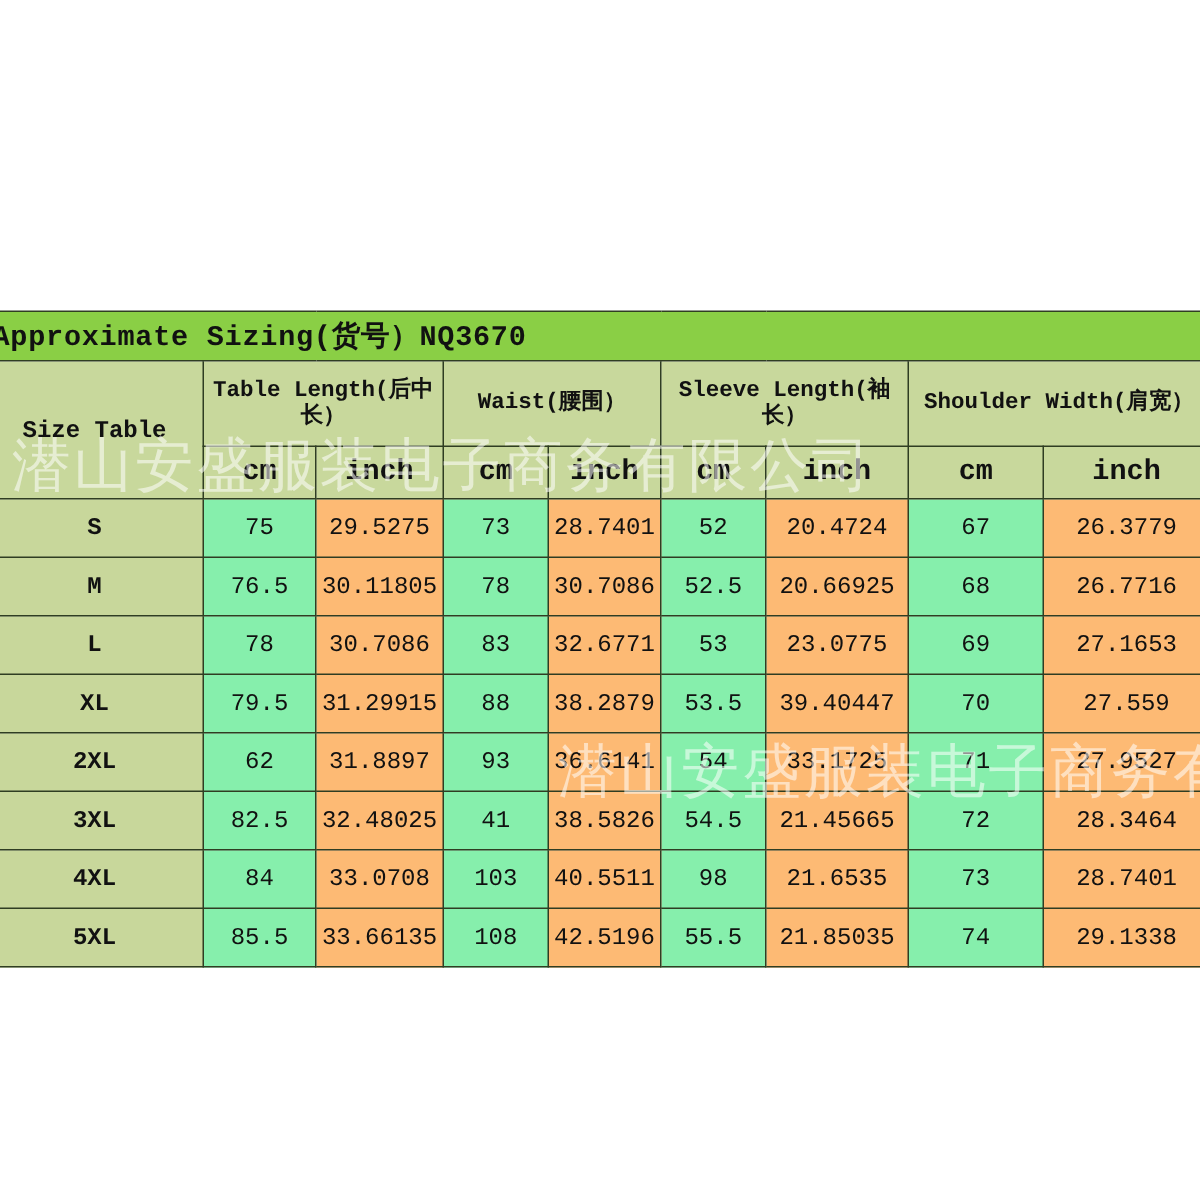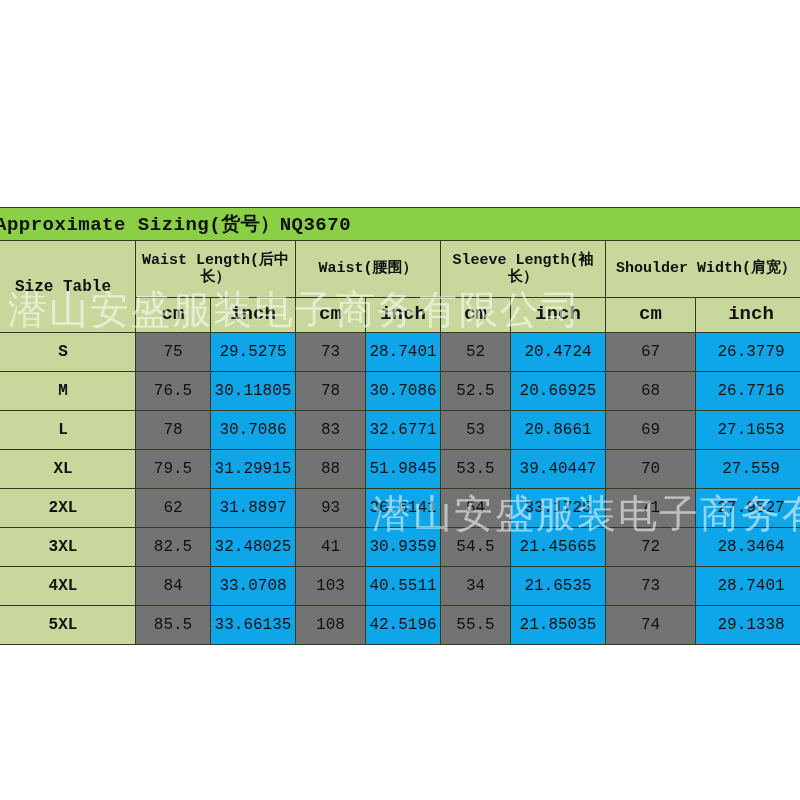--- a/index.html
+++ b/index.html
@@ -63,22 +63,22 @@
   .hdr-unit  { height: 28px; font-size: 19px; }
   .size-table-cell {
     background: #C8D89C;
     font-size: 16px;
     font-weight: bold;
   }
 
   
   .row-body td { height: 38px; font-size: 16px; }
   .c-size  { background: #C8D79B; font-weight: bold; font-size: 17px; }
-  .c-cm    { background: #737373; }
-  .c-inch  { background: #0ea5e9; }
+  .c-cm    { background: #86efac; }
+  .c-inch  { background: #fdba74; }
 
   
   .watermark {
     position: absolute;
     white-space: nowrap;
     font-family: "Liberation Sans", "DejaVu Sans", sans-serif;
     font-size: 39px;
     font-weight: 500;
     color: rgba(255,255,255,0.55);
     letter-spacing: 2px;
@@ -105,21 +105,21 @@
         <col style="width:111px">
     </colgroup>
     <tbody>
 
       <tr>
         <td class="title-cell" colspan="9">Approximate Sizing(货号）NQ3670</td>
       </tr>
 
       <tr>
         <td class="size-table-cell" rowspan="2">Size Table</td>
-        <td class="hdr hdr-group" colspan="2">Waist Length(后中长）</td>
+        <td class="hdr hdr-group" colspan="2">Table Length(后中长）</td>
         <td class="hdr hdr-group" colspan="2">Waist(腰围）</td>
         <td class="hdr hdr-group" colspan="2">Sleeve Length(袖长）</td>
         <td class="hdr hdr-group" colspan="2">Shoulder Width(肩宽）</td>
       </tr>
 
       <tr>
         <td class="hdr hdr-unit">cm</td>
         <td class="hdr hdr-unit">inch</td>
         <td class="hdr hdr-unit">cm</td>
         <td class="hdr hdr-unit">inch</td>
@@ -153,31 +153,31 @@
         <td class="c-inch">26.7716</td>
       </tr>
 
       <tr class="row-body">
         <td class="c-size">L</td>
         <td class="c-cm">78</td>
         <td class="c-inch">30.7086</td>
         <td class="c-cm">83</td>
         <td class="c-inch">32.6771</td>
         <td class="c-cm">53</td>
-        <td class="c-inch">20.8661</td>
+        <td class="c-inch">23.0775</td>
         <td class="c-cm">69</td>
         <td class="c-inch">27.1653</td>
       </tr>
 
       <tr class="row-body">
         <td class="c-size">XL</td>
         <td class="c-cm">79.5</td>
         <td class="c-inch">31.29915</td>
         <td class="c-cm">88</td>
-        <td class="c-inch">51.9845</td>
+        <td class="c-inch">38.2879</td>
         <td class="c-cm">53.5</td>
         <td class="c-inch">39.40447</td>
         <td class="c-cm">70</td>
         <td class="c-inch">27.559</td>
       </tr>
 
       <tr class="row-body">
         <td class="c-size">2XL</td>
         <td class="c-cm">62</td>
         <td class="c-inch">31.8897</td>
@@ -187,34 +187,34 @@
         <td class="c-inch">33.1725</td>
         <td class="c-cm">71</td>
         <td class="c-inch">27.9527</td>
       </tr>
 
       <tr class="row-body">
         <td class="c-size">3XL</td>
         <td class="c-cm">82.5</td>
         <td class="c-inch">32.48025</td>
         <td class="c-cm">41</td>
-        <td class="c-inch">30.9359</td>
+        <td class="c-inch">38.5826</td>
         <td class="c-cm">54.5</td>
         <td class="c-inch">21.45665</td>
         <td class="c-cm">72</td>
         <td class="c-inch">28.3464</td>
       </tr>
 
       <tr class="row-body">
         <td class="c-size">4XL</td>
         <td class="c-cm">84</td>
         <td class="c-inch">33.0708</td>
         <td class="c-cm">103</td>
         <td class="c-inch">40.5511</td>
-        <td class="c-cm">34</td>
+        <td class="c-cm">98</td>
         <td class="c-inch">21.6535</td>
         <td class="c-cm">73</td>
         <td class="c-inch">28.7401</td>
       </tr>
 
       <tr class="row-body">
         <td class="c-size">5XL</td>
         <td class="c-cm">85.5</td>
         <td class="c-inch">33.66135</td>
         <td class="c-cm">108</td>

